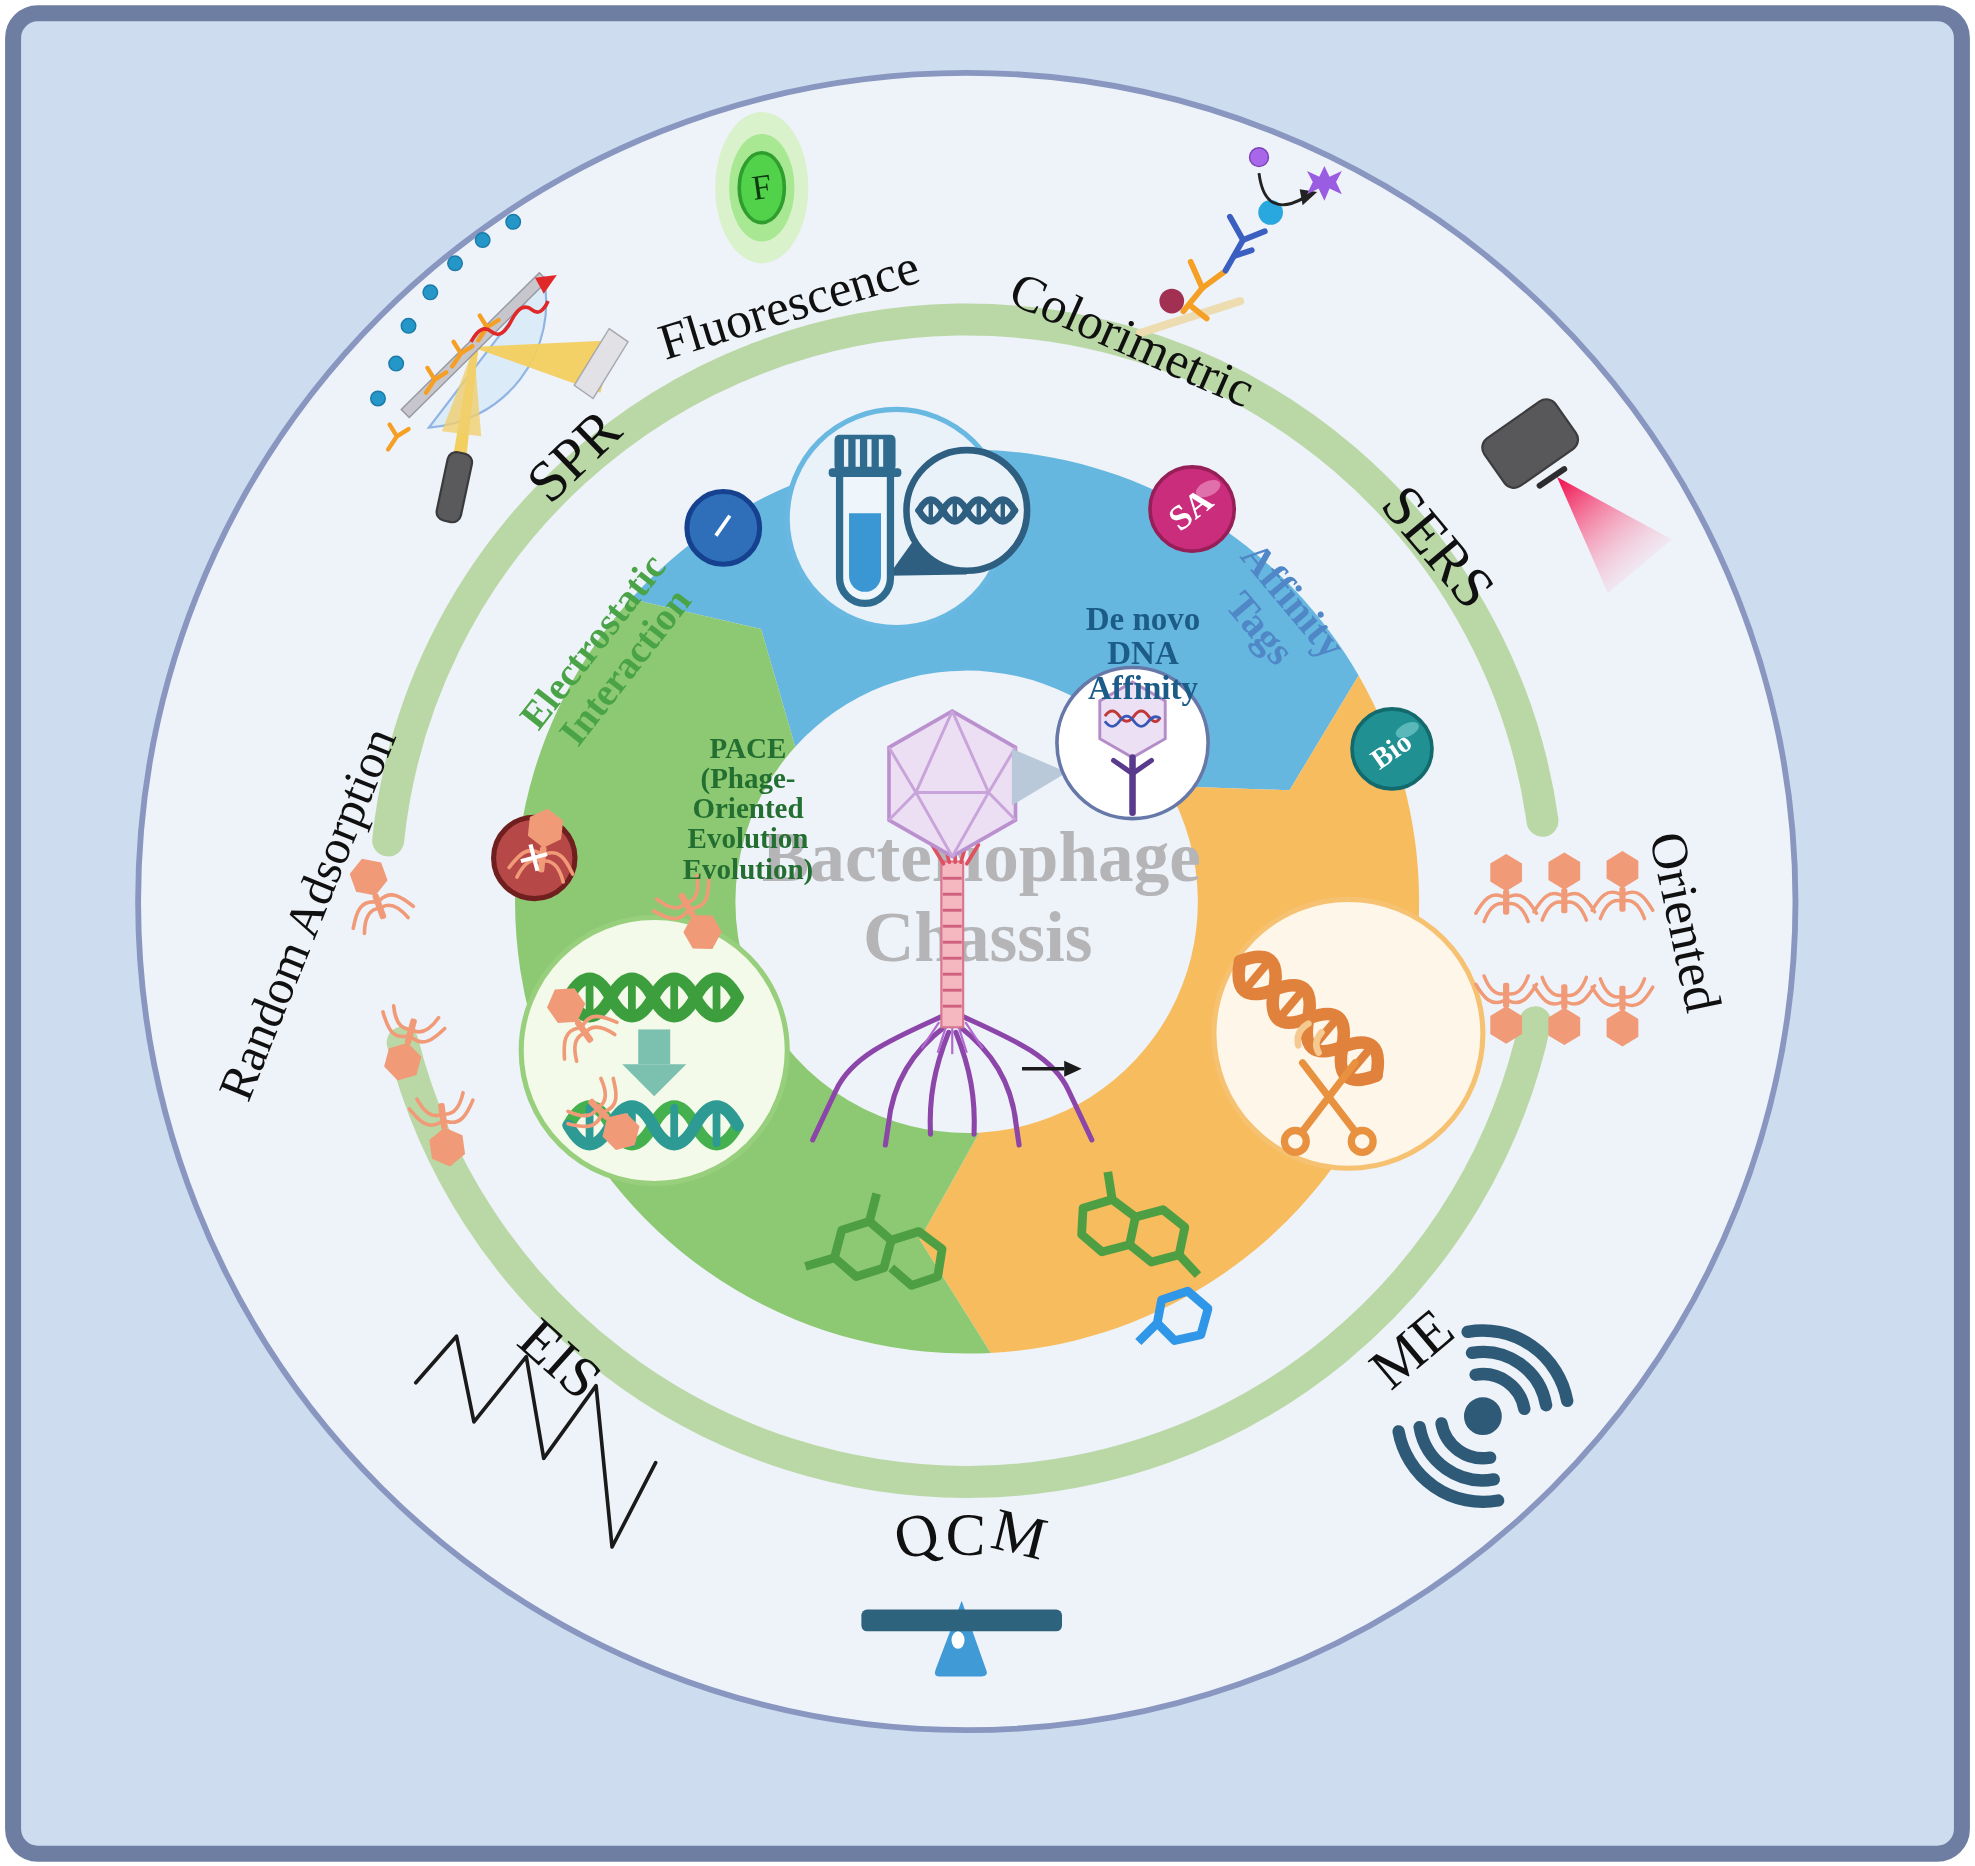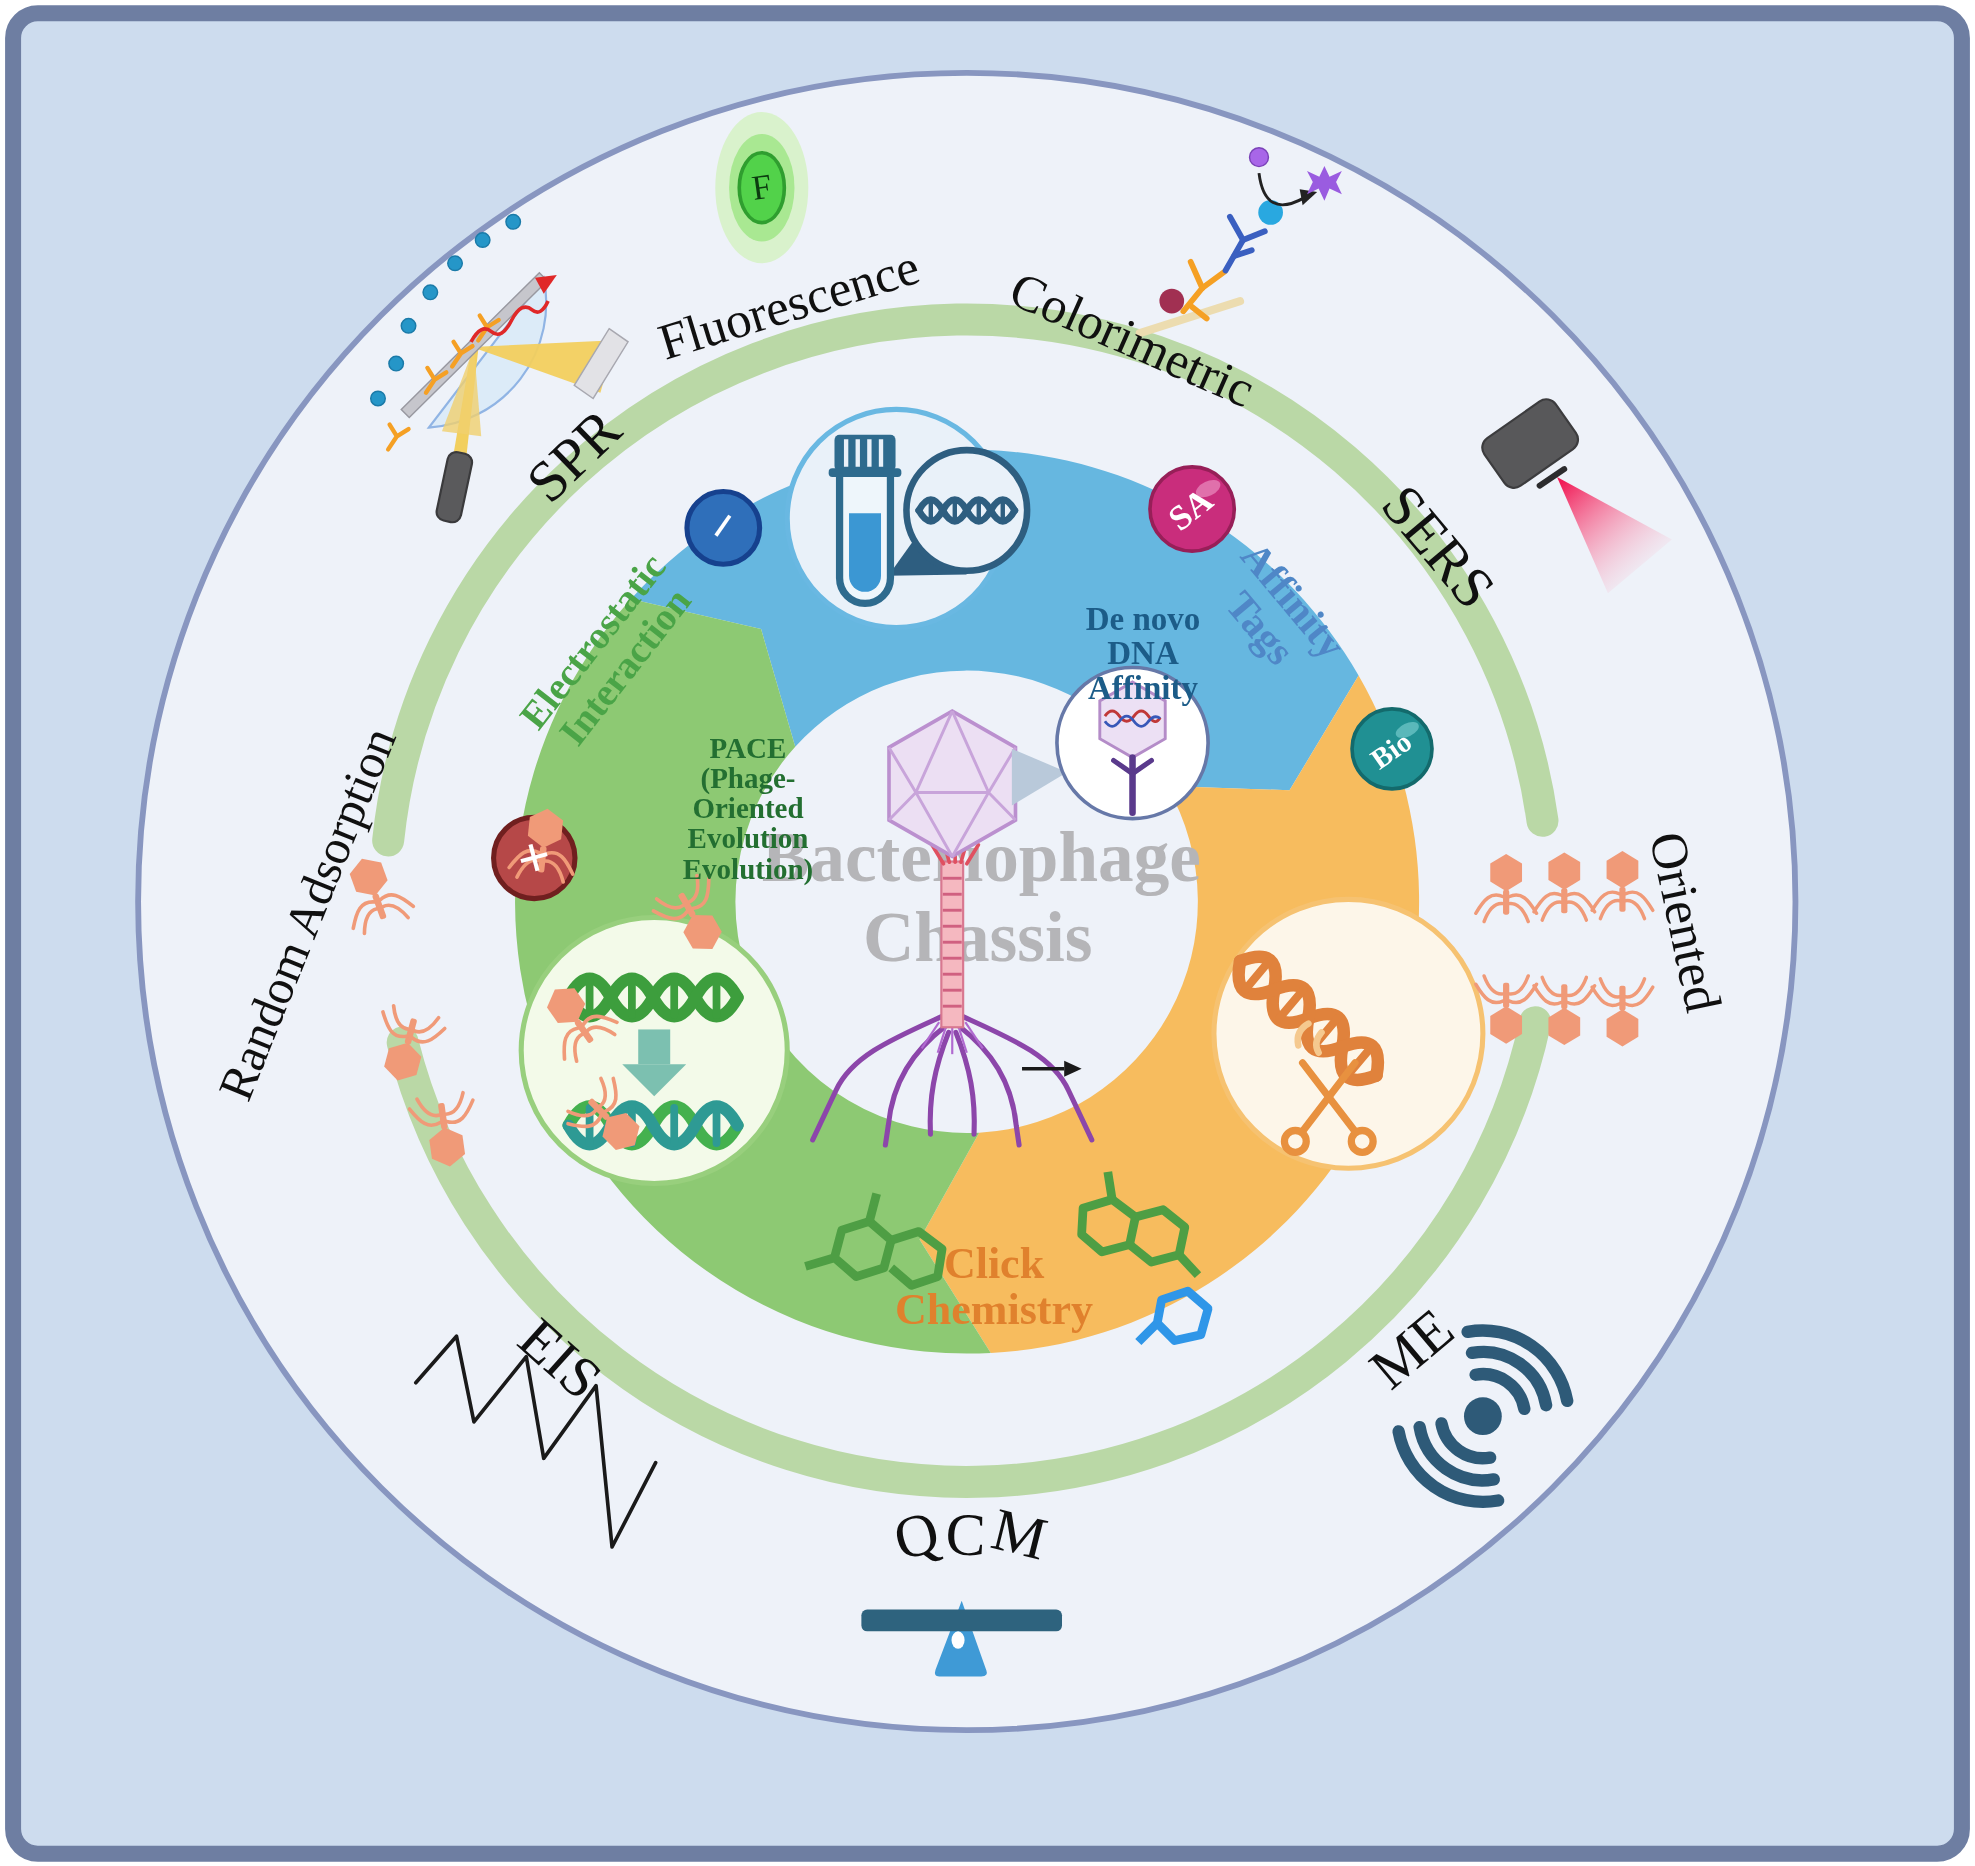--- a/index.html
+++ b/index.html
@@ -286,24 +286,20 @@
 </div>
 
 <div class="lbl bold" style="left:609px;top:654px;--r:-52deg;font-size:39px;color:#4aa447;">
   <div>Electrostatic</div>
       <div>Interaction</div>
 </div>
 <div class="lbl bold" style="left:1277px;top:614px;--r:50deg;font-size:41px;color:#4f87c7;">
   <div>Affinity</div>
       <div>Tags</div>
 </div>
-<div class="lbl bold" style="left:994px;top:1287px;font-size:44px;color:#e0812d;">
-  <div>Click</div>
-      <div>Chemistry</div>
-</div>
 
 <div class="lbl bold" style="left:1143px;top:653px;font-size:33px;color:#1c5c88;">
   <div>De novo</div>
       <div>DNA</div>
       <div>Affinity</div>
 </div>
 <div class="lbl bold" style="left:721px;top:808px;font-size:29px;color:#236f31;margin-left:27px;">
   <div>PACE</div>
       <div>(Phage-</div>
       <div>Oriented</div>

